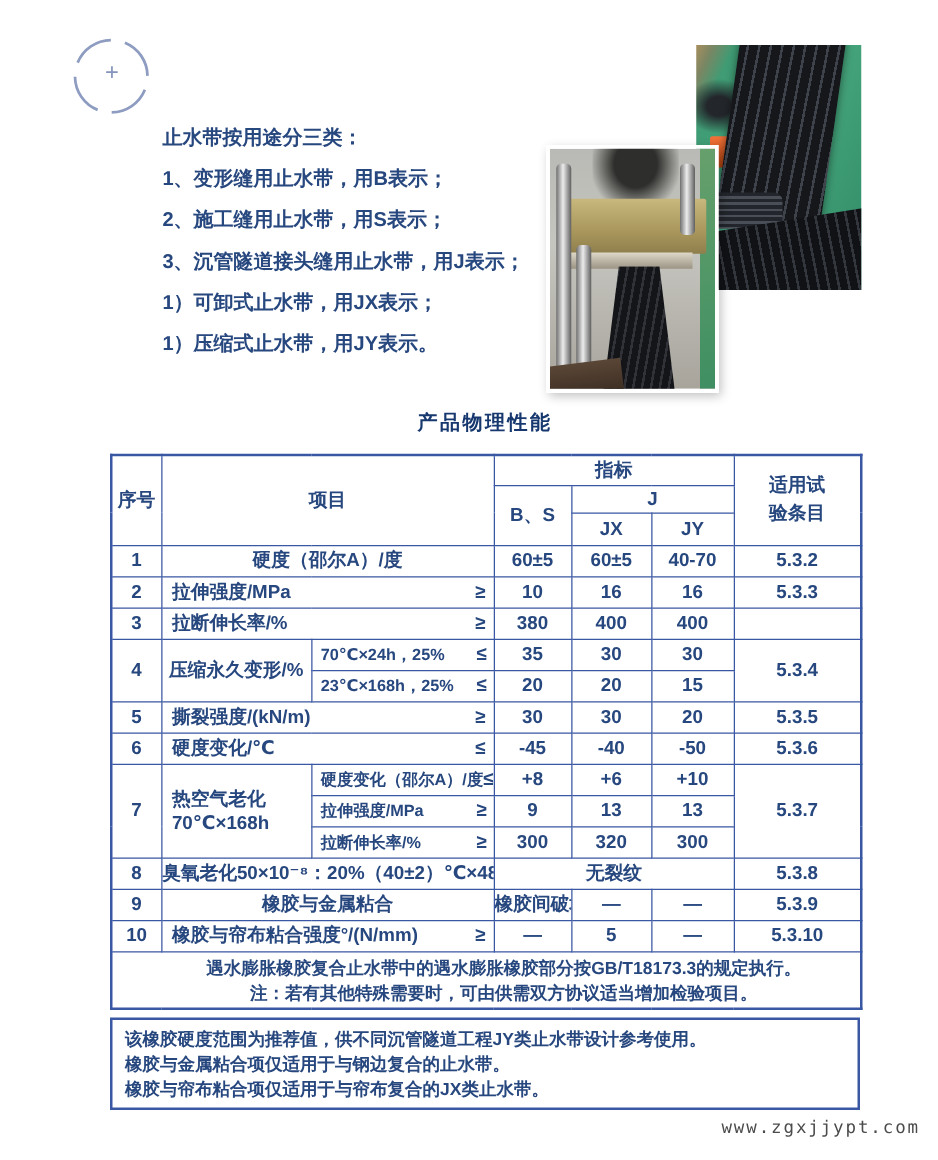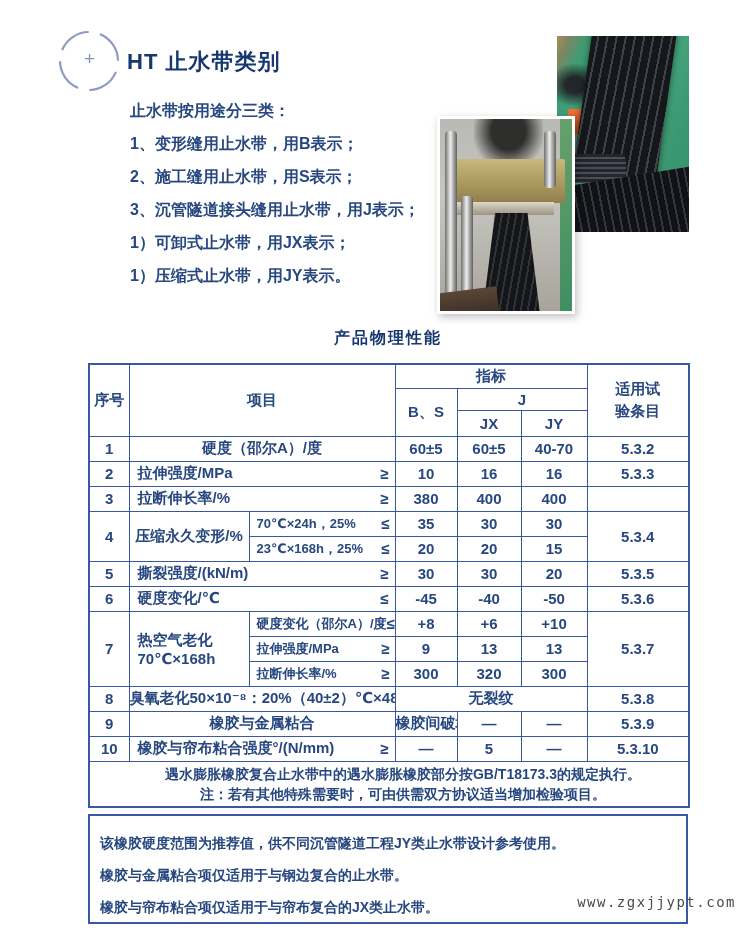--- a/index.html
+++ b/index.html
@@ -92,41 +92,40 @@
   td.small-val{font-size:10px;}
   td.ozone{font-size:14px;}
   td.notes-cell{text-align:left;padding:4px 8px;height:44px;}
   td.notes-cell span{display:block;font-size:14px;line-height:20px;font-weight:600;white-space:nowrap;margin-left:28px;}
   
   .footer-box{
     position:absolute;left:88px;top:814px;width:600px;box-sizing:border-box;
     border:2.5px solid #3a57a3;padding:5px 10px;background:#ffffff;
   }
   .footer-box span{display:block;font-size:14px;line-height:20px;font-weight:600;
-    color:#27477f;white-space:nowrap;margin-top:12px;}
+    color:#27477f;white-space:nowrap;}
   
   .watermark{
     position:absolute;right:14px;top:894px;
     font-family:"DejaVu Sans Mono","Liberation Mono",monospace;
     font-size:14px;letter-spacing:1.5px;color:#4b4b4b;
   }
 </style>
 </head>
 <body>
 
 <div class="page">
 
   <div class="hero-circle">
     <svg width="66" height="66" viewBox="0 0 66 66">
       <circle cx="33" cy="33" r="29" fill="none" stroke="#8d9cc0" stroke-width="2.2" stroke-dasharray="34 11.5" transform="rotate(22 33 33)"></circle>
     </svg>
   </div>
   <div class="hero-plus">+</div>
 
-  <div class="hero-title">HT 止水带类别</div>
   <div class="hero-text">
     <span class="line">止水带按用途分三类：</span>
     <span class="line">1、变形缝用止水带，用B表示；</span>
     <span class="line">2、施工缝用止水带，用S表示；</span>
     <span class="line">3、沉管隧道接头缝用止水带，用J表示；</span>
     <span class="line">1）可卸式止水带，用JX表示；</span>
     <span class="line">1）压缩式止水带，用JY表示。</span>
   </div>
 
   <div class="photo photo-back">

